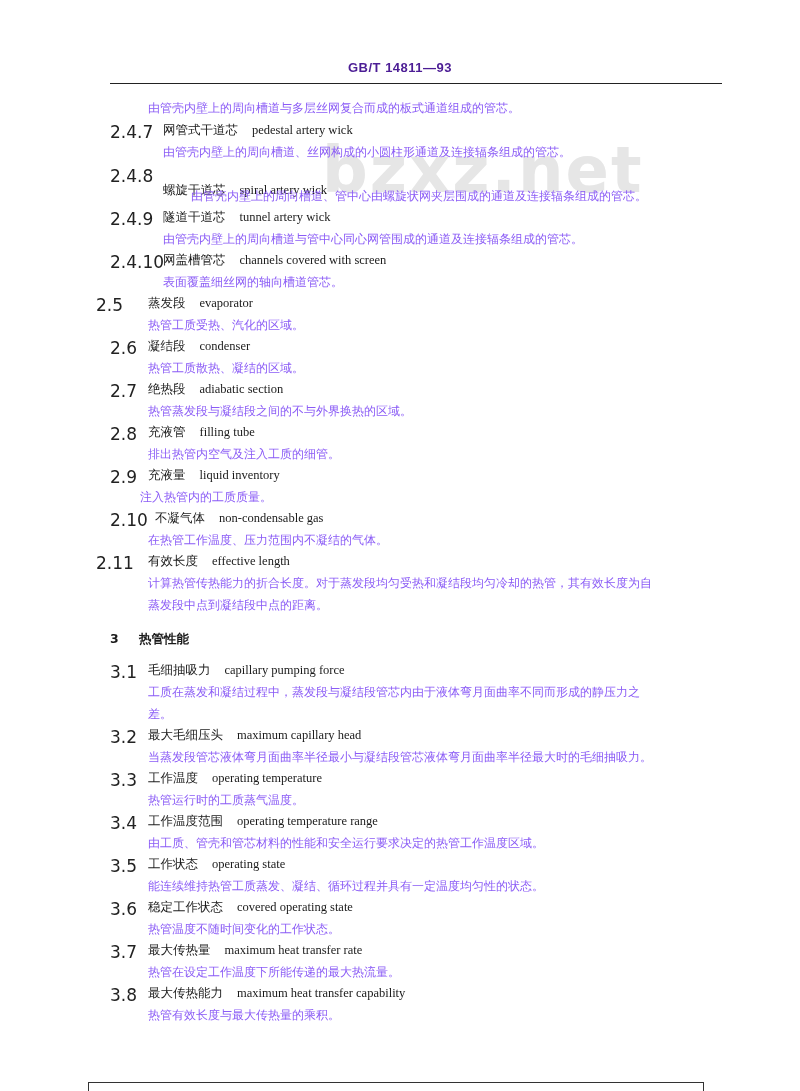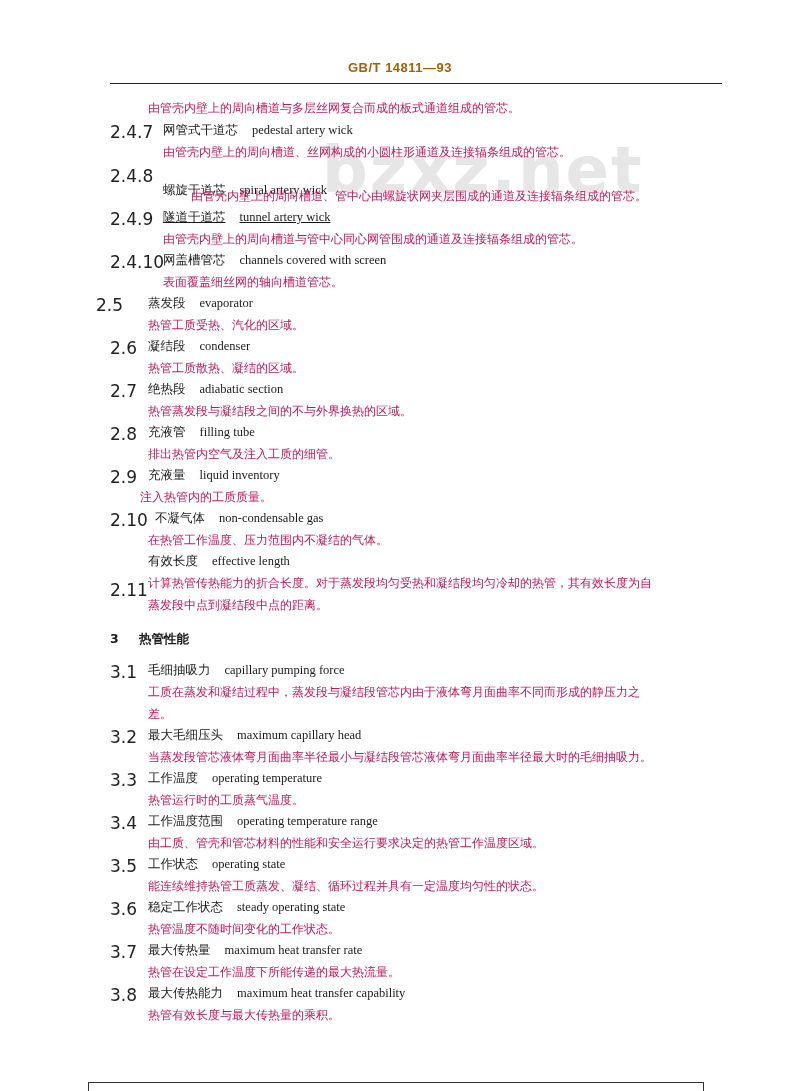--- a/index.html
+++ b/index.html
@@ -4,21 +4,21 @@
   <style>
     html, body { margin: 0; padding: 0; background: #ffffff; }
     body {
       width: 800px; height: 1091px; position: relative; overflow: hidden;
       font-family: "DejaVu Serif", "Liberation Serif", serif;
       color: #1a1a1a;
     }
     .header-title {
       position: absolute; top: 60px; left: 0; width: 800px; text-align: center;
       font-family: "Liberation Sans", "DejaVu Sans", sans-serif;
-      font-size: 13px; font-weight: bold; letter-spacing: 0.5px; color: #a16207;
+      font-size: 13px; font-weight: bold; letter-spacing: 0.5px; color: #4c1d95;
     }
     .header-rule {
       position: absolute; top: 83px; left: 110px; width: 612px; height: 0;
       border-top: 1.5px solid #222;
     }
     .watermark {
       position: absolute; top: 138px; left: 322px;
       font-family: "DejaVu Sans", sans-serif; font-weight: bold;
       font-size: 64px; letter-spacing: 2px; color: #e6e6e6; z-index: 0;
       line-height: 1;
@@ -26,21 +26,21 @@
     .content { position: absolute; top: 96px; left: 0; width: 800px; z-index: 1; }
     .line {
       position: absolute; font-size: 12.5px; line-height: 16px; white-space: nowrap;
     }
     .num {
       position: absolute; font-family: "DejaVu Sans", "Liberation Sans", sans-serif;
       font-size: 17px; color: #222;
     }
     .term-zh { font-family: "DejaVu Sans", sans-serif; }
     .term-en { margin-left: 14px; font-family: "Liberation Serif", serif; font-size: 12.5px; }
-    .desc { font-family: "DejaVu Sans", sans-serif; font-size: 12px; color: #be185d; }
+    .desc { font-family: "DejaVu Sans", sans-serif; font-size: 12px; color: #8b5cf6; }
     .section-title {
       position: absolute; font-family: "DejaVu Sans", sans-serif; font-weight: bold;
       font-size: 12.5px;
     }
     .footer-box {
       position: absolute; top: 1082px; left: 88px; width: 614px; height: 20px;
       border: 1.5px solid #333; border-bottom: none;
     }
   </style>
 </head>
@@ -57,21 +57,21 @@
   <div class="line desc" style="top:4px; left:148px;">由管壳内壁上的周向槽道与多层丝网复合而成的板式通道组成的管芯。</div>
 
   <div id="entries">
       <div class="num" style="top: 26px; left: 110px;">2.4.7</div>
       <div class="line" style="top: 26px; left: 163px;"><span class="term-zh">网管式干道芯</span><span class="term-en">pedestal artery wick</span></div>
       <div class="line desc" style="top: 48px; left: 163px;">由管壳内壁上的周向槽道、丝网构成的小圆柱形通道及连接辐条组成的管芯。</div>
       <div class="num" style="top: 70px; left: 110px;">2.4.8</div>
       <div class="line" style="top: 70px; left: 163px; margin-top: 16px;"><span class="term-zh">螺旋干道芯</span><span class="term-en">spiral artery wick</span></div>
       <div class="line desc" style="top: 92px; left: 163px; margin-left: 28px;">由管壳内壁上的周向槽道、管中心由螺旋状网夹层围成的通道及连接辐条组成的管芯。</div>
       <div class="num" style="top: 113px; left: 110px;">2.4.9</div>
-      <div class="line" style="top: 113px; left: 163px; text-decoration: underline;"><span class="term-zh">隧道干道芯</span><span class="term-en">tunnel artery wick</span></div>
+      <div class="line" style="top: 113px; left: 163px;"><span class="term-zh">隧道干道芯</span><span class="term-en">tunnel artery wick</span></div>
       <div class="line desc" style="top: 135px; left: 163px;">由管壳内壁上的周向槽道与管中心同心网管围成的通道及连接辐条组成的管芯。</div>
       <div class="num" style="top: 156px; left: 110px;">2.4.10</div>
       <div class="line" style="top: 156px; left: 163px;"><span class="term-zh">网盖槽管芯</span><span class="term-en">channels covered with screen</span></div>
       <div class="line desc" style="top: 178px; left: 163px;">表面覆盖细丝网的轴向槽道管芯。</div>
       <div class="num" style="top: 199px; left: 96px;">2.5</div>
       <div class="line" style="top: 199px; left: 148px;"><span class="term-zh">蒸发段</span><span class="term-en">evaporator</span></div>
       <div class="line desc" style="top: 221px; left: 148px;">热管工质受热、汽化的区域。</div>
       <div class="num" style="top: 242px; left: 110px;">2.6</div>
       <div class="line" style="top: 242px; left: 148px;"><span class="term-zh">凝结段</span><span class="term-en">condenser</span></div>
       <div class="line desc" style="top: 264px; left: 148px;">热管工质散热、凝结的区域。</div>
@@ -80,21 +80,21 @@
       <div class="line desc" style="top: 307px; left: 148px;">热管蒸发段与凝结段之间的不与外界换热的区域。</div>
       <div class="num" style="top: 328px; left: 110px;">2.8</div>
       <div class="line" style="top: 328px; left: 148px;"><span class="term-zh">充液管</span><span class="term-en">filling tube</span></div>
       <div class="line desc" style="top: 350px; left: 148px;">排出热管内空气及注入工质的细管。</div>
       <div class="num" style="top: 371px; left: 110px;">2.9</div>
       <div class="line" style="top: 371px; left: 148px;"><span class="term-zh">充液量</span><span class="term-en">liquid inventory</span></div>
       <div class="line desc" style="top: 393px; left: 140px;">注入热管内的工质质量。</div>
       <div class="num" style="top: 414px; left: 110px;">2.10</div>
       <div class="line" style="top: 414px; left: 148px; margin-left: 7px;"><span class="term-zh">不凝气体</span><span class="term-en">non-condensable gas</span></div>
       <div class="line desc" style="top: 436px; left: 148px;">在热管工作温度、压力范围内不凝结的气体。</div>
-      <div class="num" style="top: 457px; left: 110px; margin-top: 27px;">2.11</div>
+      <div class="num" style="top: 457px; left: 96px;">2.11</div>
       <div class="line" style="top: 457px; left: 148px;"><span class="term-zh">有效长度</span><span class="term-en">effective length</span></div>
       <div class="line desc" style="top: 479px; left: 148px;">计算热管传热能力的折合长度。对于蒸发段均匀受热和凝结段均匀冷却的热管，其有效长度为自</div>
       <div class="line desc" style="top: 501px; left: 148px;">蒸发段中点到凝结段中点的距离。</div>
     </div>
 
   <div class="section-title" style="top:535px; left:110px;">
     <span>3</span>
     <span style="margin-left:16px;">热管性能</span>
   </div>
 
@@ -109,21 +109,21 @@
       <div class="num" style="top: 674px; left: 110px;">3.3</div>
       <div class="line" style="top: 674px; left: 148px;"><span class="term-zh">工作温度</span><span class="term-en">operating temperature</span></div>
       <div class="line desc" style="top: 696px; left: 148px;">热管运行时的工质蒸气温度。</div>
       <div class="num" style="top: 717px; left: 110px;">3.4</div>
       <div class="line" style="top: 717px; left: 148px;"><span class="term-zh">工作温度范围</span><span class="term-en">operating temperature range</span></div>
       <div class="line desc" style="top: 739px; left: 148px; text-align: center;">由工质、管壳和管芯材料的性能和安全运行要求决定的热管工作温度区域。</div>
       <div class="num" style="top: 760px; left: 110px;">3.5</div>
       <div class="line" style="top: 760px; left: 148px;"><span class="term-zh">工作状态</span><span class="term-en">operating state</span></div>
       <div class="line desc" style="top: 782px; left: 148px;">能连续维持热管工质蒸发、凝结、循环过程并具有一定温度均匀性的状态。</div>
       <div class="num" style="top: 803px; left: 110px;">3.6</div>
-      <div class="line" style="top: 803px; left: 148px;"><span class="term-zh">稳定工作状态</span><span class="term-en">steady operating state</span></div>
+      <div class="line" style="top: 803px; left: 148px;"><span class="term-zh">稳定工作状态</span><span class="term-en">covered operating state</span></div>
       <div class="line desc" style="top: 825px; left: 148px;">热管温度不随时间变化的工作状态。</div>
       <div class="num" style="top: 846px; left: 110px;">3.7</div>
       <div class="line" style="top: 846px; left: 148px;"><span class="term-zh">最大传热量</span><span class="term-en">maximum heat transfer rate</span></div>
       <div class="line desc" style="top: 868px; left: 148px;">热管在设定工作温度下所能传递的最大热流量。</div>
       <div class="num" style="top: 889px; left: 110px;">3.8</div>
       <div class="line" style="top: 889px; left: 148px;"><span class="term-zh">最大传热能力</span><span class="term-en">maximum heat transfer capability</span></div>
       <div class="line desc" style="top: 911px; left: 148px;">热管有效长度与最大传热量的乘积。</div>
     </div>
 </div>
 

